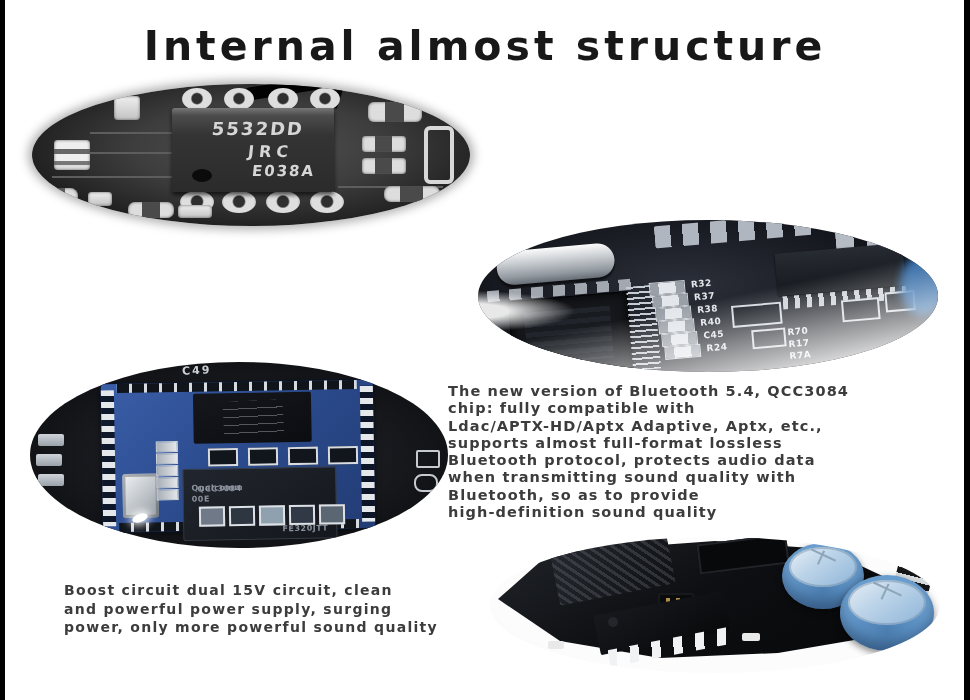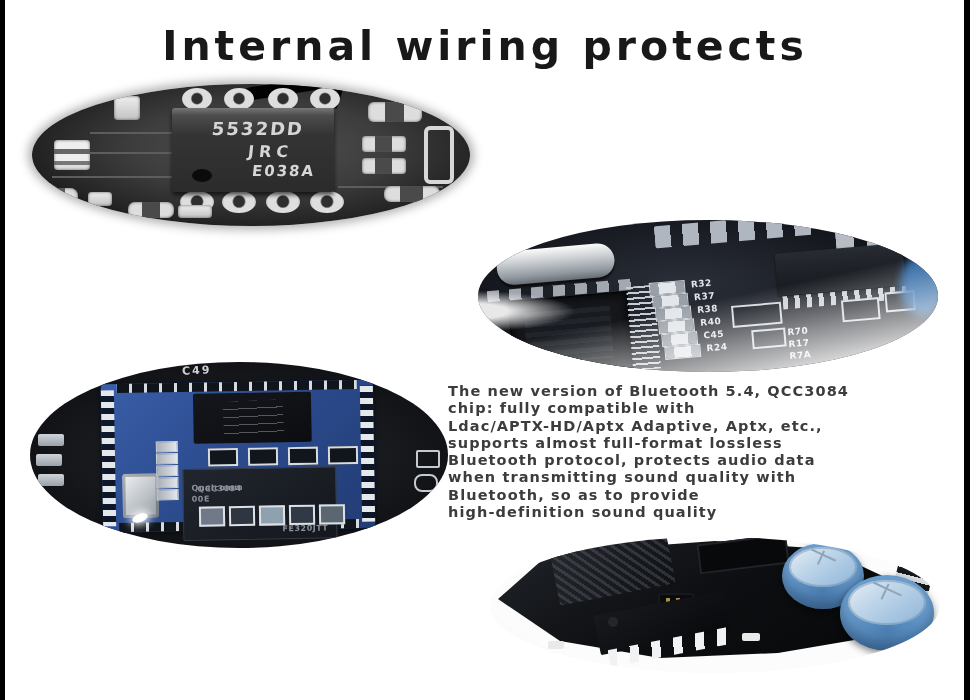--- a/index.html
+++ b/index.html
@@ -160,30 +160,33 @@
   .cap-cross{left:30%;top:18%;width:40%;height:2px;background:#8ea6ba;transform:rotate(25deg);}
   .cap-cross2{left:46%;top:8%;width:2px;height:38%;background:#8ea6ba;transform:rotate(25deg);}
 </style>
 </head>
 <body>
 
 <div class="page">
   <div class="edge-bar left"></div>
   <div class="edge-bar right"></div>
 
-  <h1 class="title">Internal wiring protects</h1>
+  <h1 class="title">Internal almost structure</h1>
 
   <div class="desc bt">The new version of Bluetooth 5.4, QCC3084
 chip: fully compatible with
 Ldac/APTX-HD/Aptx Adaptive, Aptx, etc.,
 supports almost full-format lossless
 Bluetooth protocol, protects audio data
 when transmitting sound quality with
 Bluetooth, so as to provide
 high-definition sound quality</div>
+  <div class="desc power">Boost circuit dual 15V circuit, clean
+and powerful power supply, surging
+power, only more powerful sound quality</div>
 
   <div class="photo ph1">
     <div class="p1-wire"></div>
     <div class="p1-wire2"></div>
     <div class="trace t1"></div>
     <div class="trace t2"></div>
     <div class="trace t3"></div>
     <div class="trace t4"></div>
     <div class="pin pt1"></div>
     <div class="pin pt2"></div>

